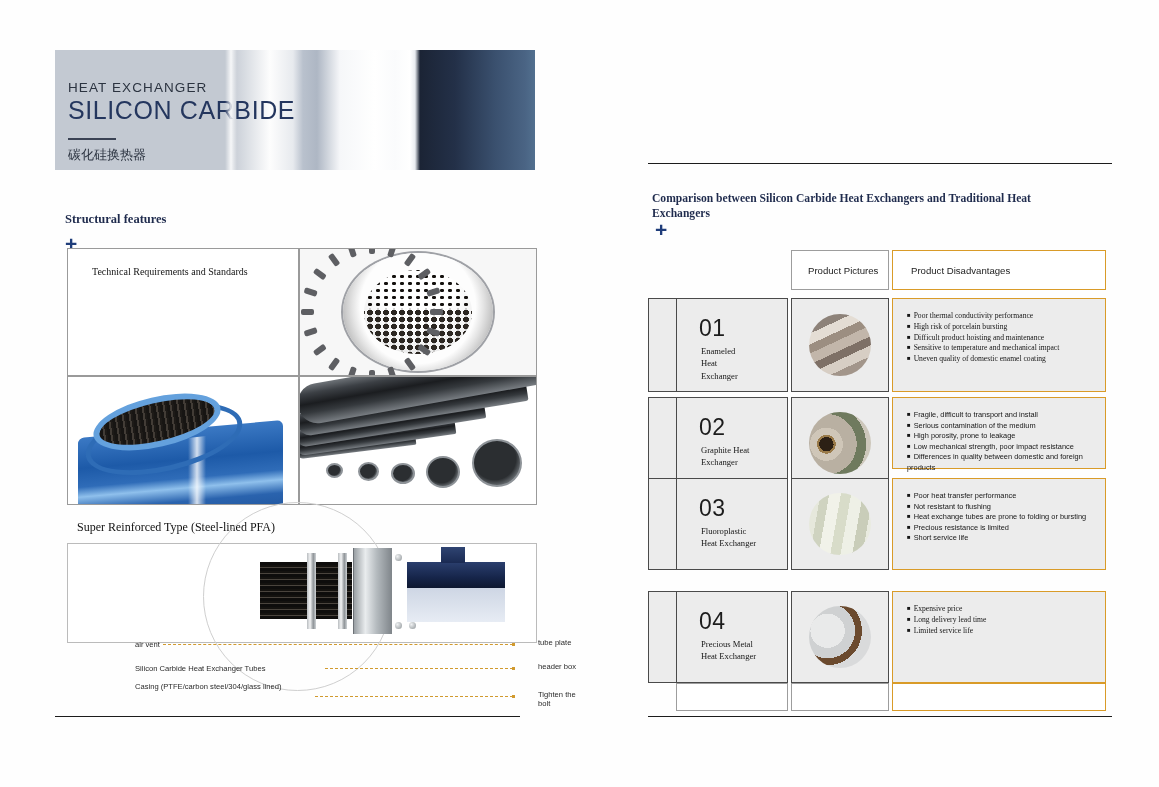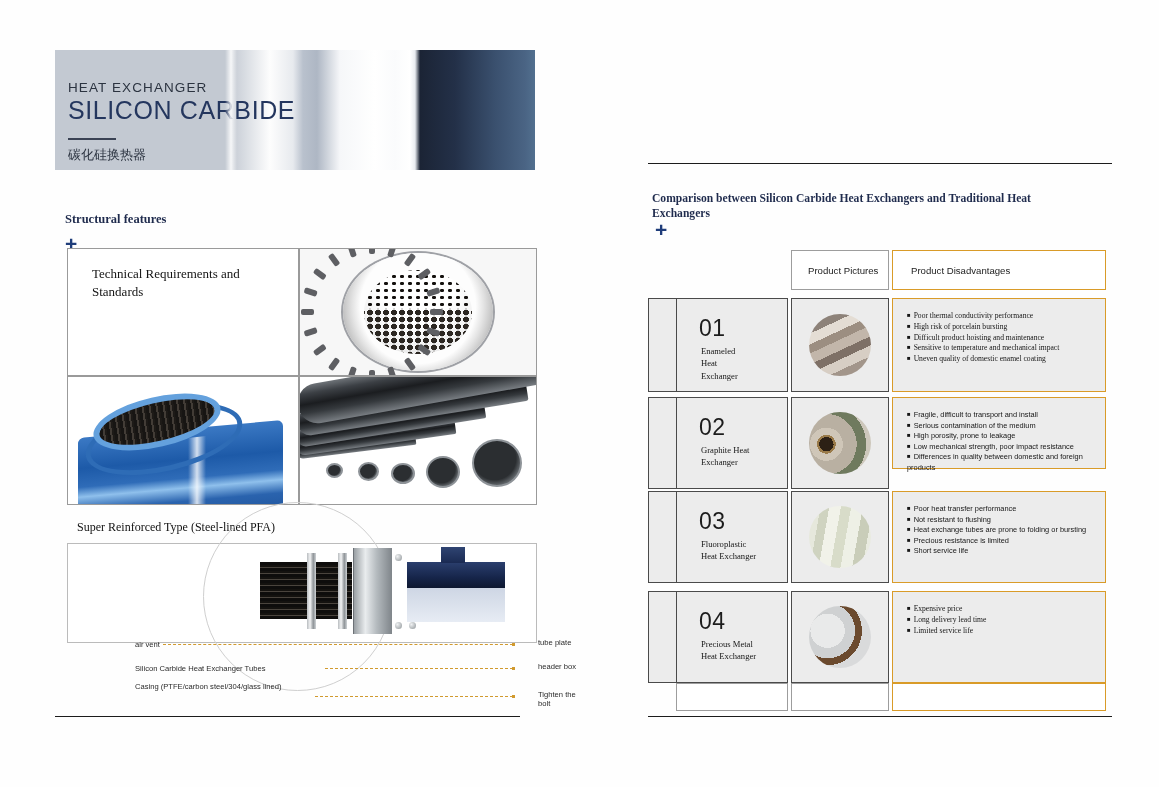--- a/index.html
+++ b/index.html
@@ -126,21 +126,21 @@
     overflow: hidden;
     background: #ffffff;
   }
   .cell-specs  { left: 0;     top: 0;     width: 232px; height: 128px; }
   .cell-img-a  { left: 232px; top: 0;     width: 238px; height: 128px; }
   .cell-img-b  { left: 0;     top: 128px; width: 232px; height: 129px; }
   .cell-img-c  { left: 232px; top: 128px; width: 238px; height: 129px; }
 
   .specs-body {
     padding: 16px 10px 0 24px;
-    font-size: 13px;
+    font-size: 10px;
     line-height: 1.42;
     color: #141414;
   }
   .specs-title { margin: 0 0 2px 0; }
   .specs-body ul { list-style: none; margin: 0; padding: 0; }
   .specs-body li { margin: 0; text-indent: 0; }
   .specs-body li::before {
     content: "\25A0";
     font-size: 6.5px;
     margin-right: 3px;
@@ -620,21 +620,21 @@
           <div class="c c-dis" style="height: 72px; text-decoration: underline;">
             <ul class="dis-list sans">
               <li>Fragile, difficult to transport and install</li>
               <li>Serious contamination of the medium</li>
               <li>High porosity, prone to leakage</li>
               <li>Low mechanical strength, poor impact resistance</li>
               <li>Differences in quality between domestic and foreign products</li>
             </ul>
           </div>
         </div>
-        <div class="rowgrp" style="top: 241px; height: 92px;">
+        <div class="rowgrp" style="top: 228px; height: 92px;">
           <div class="c c-strip" style="height: 92px;"></div>
           <div class="c c-cat" style="height: 92px;">
             <div class="num">03</div>
             <div class="catname">Fluoroplastic
 Heat Exchanger</div>
           </div>
           <div class="c c-pic" style="height: 92px;">
             <div class="thumb" style="background: linear-gradient(100deg, rgb(230, 232, 220) 0px, rgb(230, 232, 220) 16%, rgb(207, 211, 192) 16%, rgb(207, 211, 192) 28%, rgb(241, 242, 233) 28%, rgb(241, 242, 233) 44%, rgb(216, 220, 201) 44%, rgb(216, 220, 201) 58%, rgb(238, 240, 230) 58%, rgb(238, 240, 230) 74%, rgb(201, 205, 185) 74%, rgb(201, 205, 185) 88%, rgb(233, 235, 224) 88%, rgb(233, 235, 224) 100%);"></div>
           </div>
           <div class="c c-dis" style="height: 92px;">

